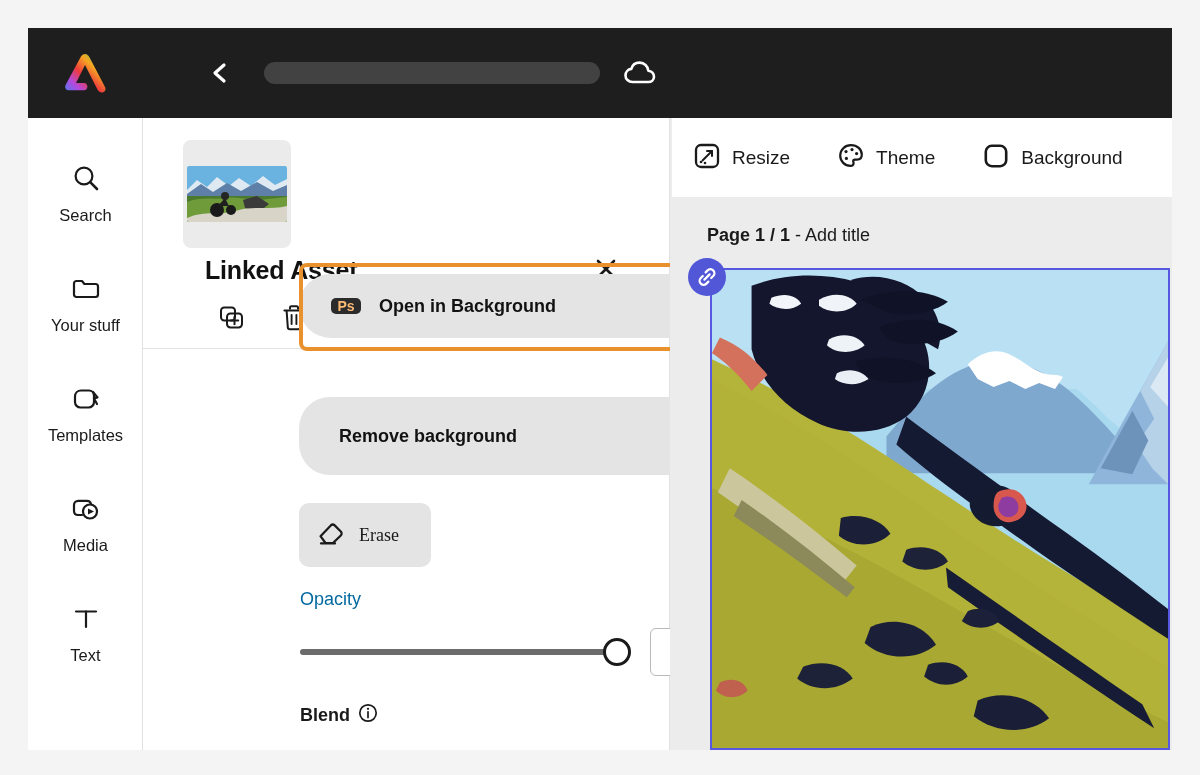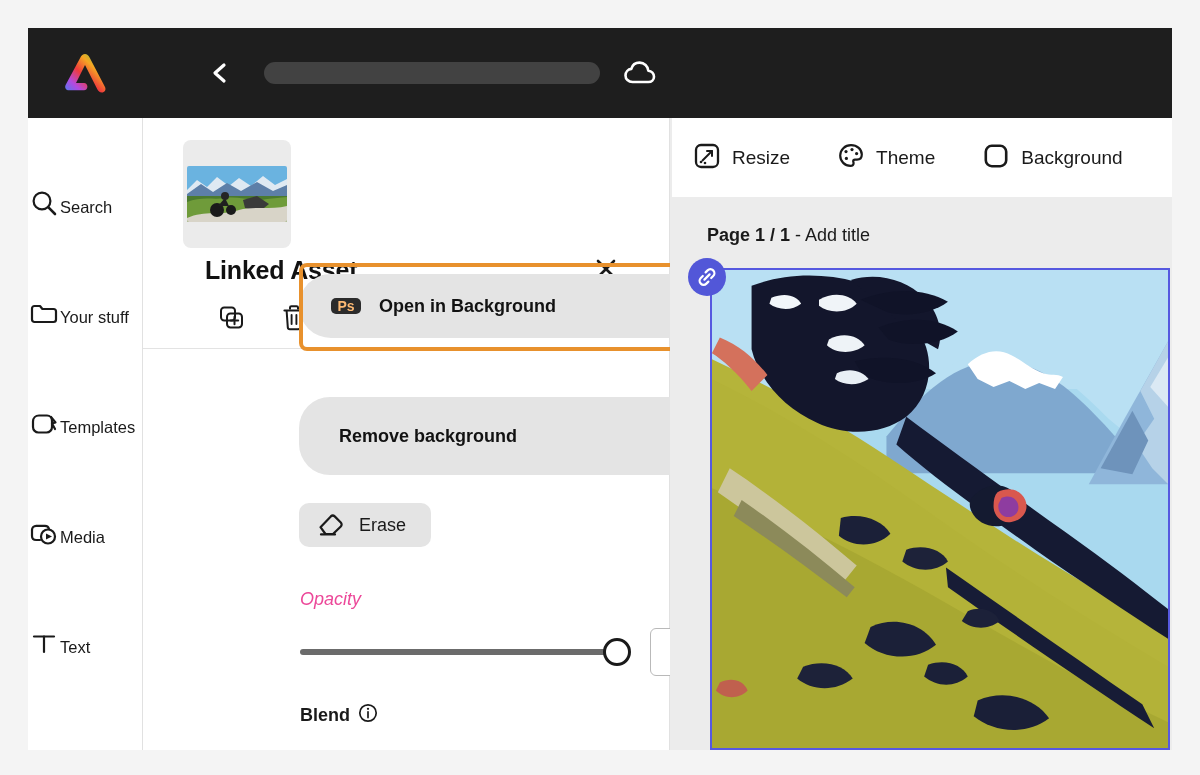--- a/index.html
+++ b/index.html
@@ -58,21 +58,21 @@
   
   #rail {
     width: 115px; height: 632px;
     background: #ffffff;
     border-right: 1px solid #e1e1e1;
     padding-top: 22px;
     flex: 0 0 115px;
   }
   .rail-item {
     width: 115px; height: 110px;
-    display: flex; flex-direction: row;
+    display: flex; flex-direction: column;
     align-items: center; justify-content: flex-start;
     cursor: pointer; padding-top: 18px;
   }
   .rail-icon { height: 42px; display: flex; align-items: center; justify-content: center; }
   .rail-label {
     margin-top: 6px; font-size: 16.5px; color: #1a1a1a;
     font-family: "Liberation Sans", sans-serif;
   }
 
   
@@ -144,30 +144,30 @@
     width: 448px; height: 78px;
     background: #e4e4e4; border: none; border-radius: 31px;
     font-size: 18px; font-weight: bold; color: #121212;
     text-align: left; padding-left: 40px;
     cursor: pointer;
     font-family: "Liberation Sans", sans-serif;
   }
 
   .erase-btn {
     position: absolute; left: 156px; top: 385px;
-    height: 44px; min-width: 132px;
+    height: 64px; min-width: 132px;
     background: #e4e4e4; border: none; border-radius: 10px;
     display: flex; align-items: center; gap: 12px;
-    padding: 0 22px 0 18px; cursor: pointer;
+    padding: 0 22px 0 18px; cursor: pointer; font-family: Liberation Serif, serif;
   }
   .erase-label { font-size: 18px; color: #1a1a1a; }
 
   .opacity-label {
     position: absolute; left: 157px; top: 471px;
-    font-size: 18px; color: #ec4899; font-style: italic;
+    font-size: 18px; color: #0369a1;
   }
   .slider-row {
     position: absolute; left: 157px; top: 510px;
     display: flex; align-items: center; width: 450px;
   }
   .slider-track {
     position: relative; width: 320px; height: 6px;
     background: #6b6b6b; border-radius: 3px;
   }
   .slider-knob {

